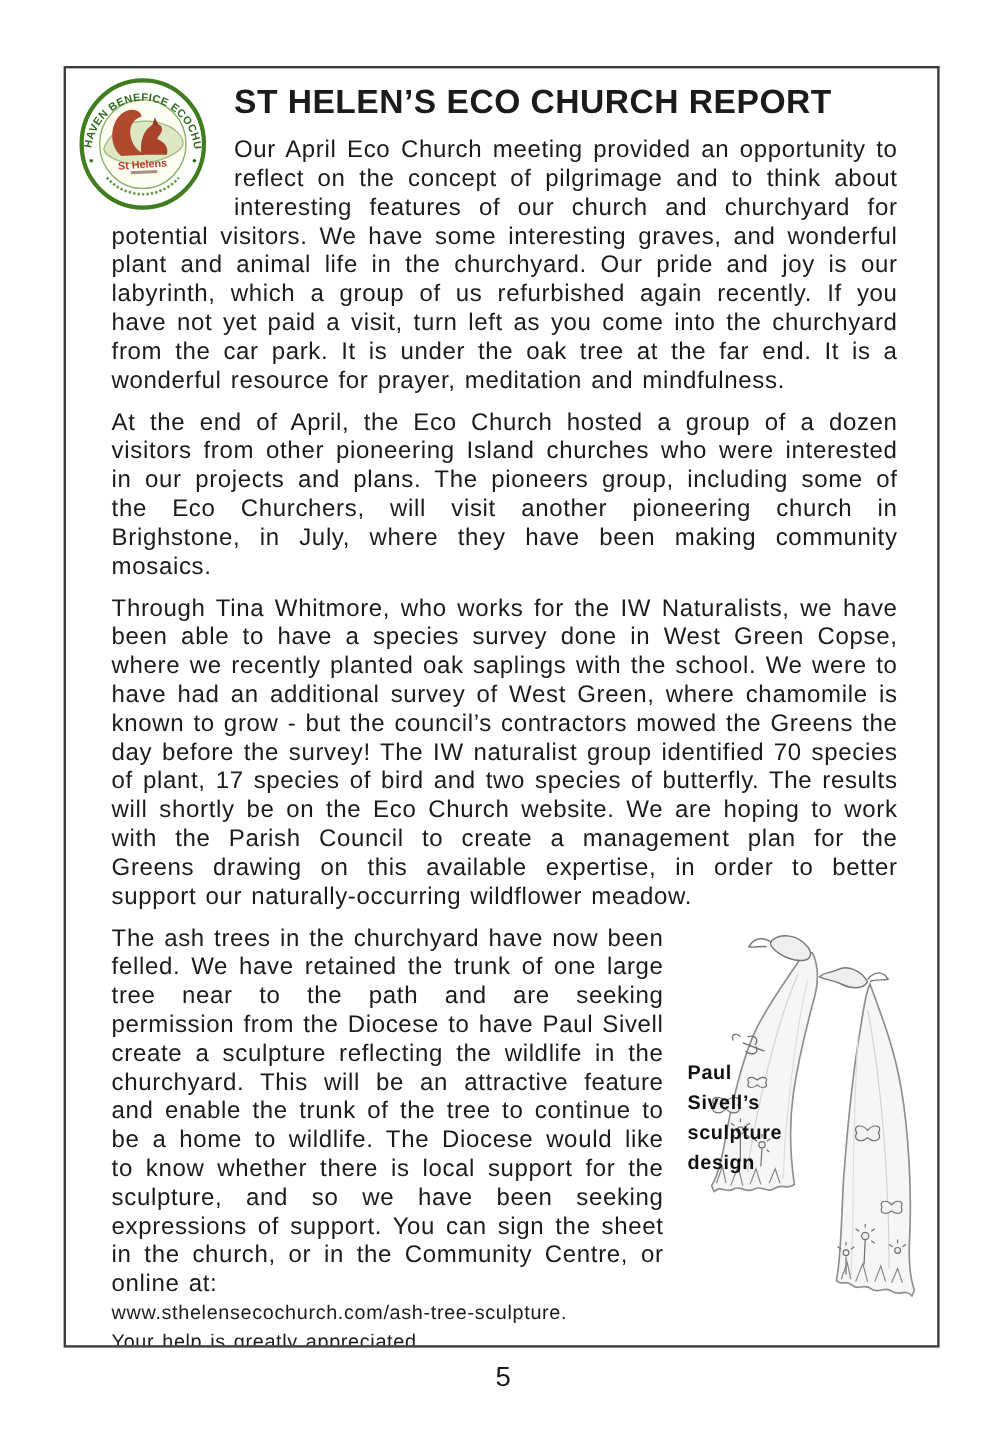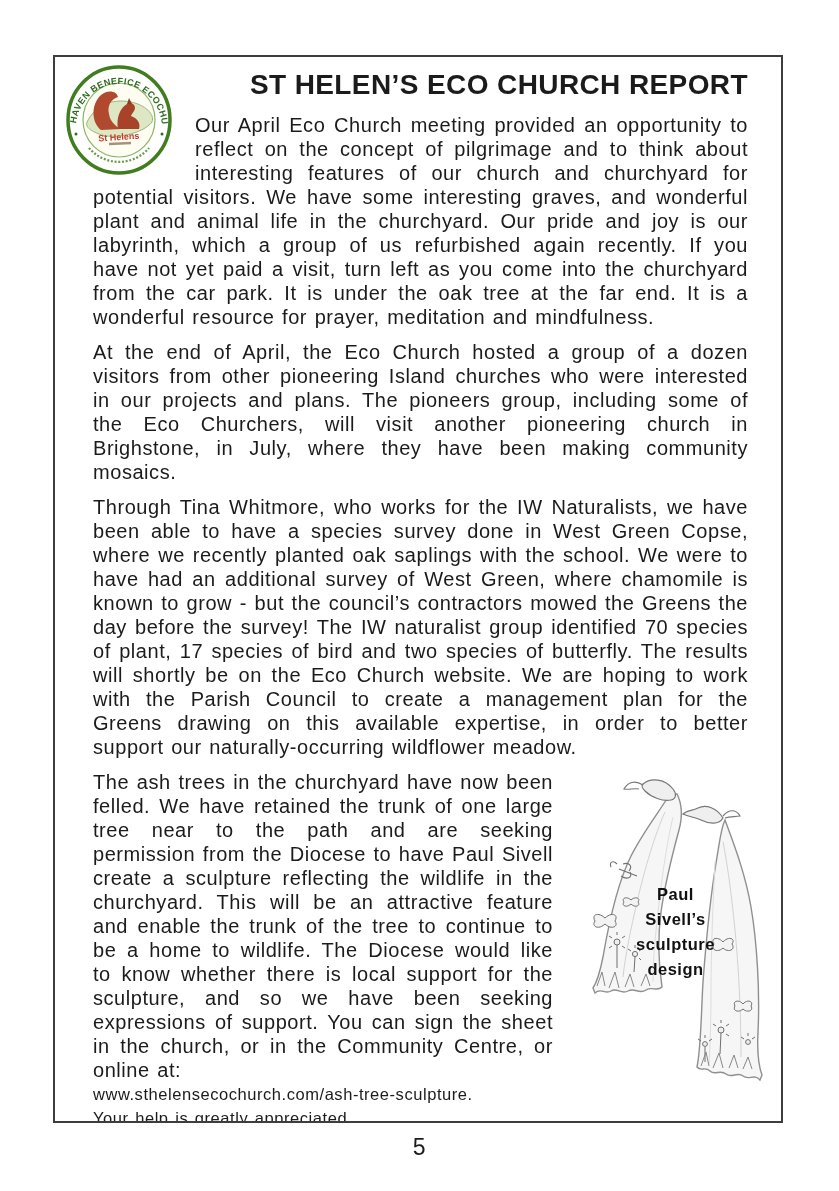--- a/index.html
+++ b/index.html
@@ -11,37 +11,37 @@
   .frame{
     position:absolute;left:53px;top:55px;width:730px;height:1068px;
     border:2px solid #3d3d3d;box-sizing:border-box;
     padding:7px 33px 0 38px;background:#fff;overflow:hidden;
   }
   .logo-float{
     float:left;width:108px;height:112px;margin:0 22px 6px -28px;
   }
   .report-title{
     font-size:28px;font-weight:bold;letter-spacing:.4px;
-    margin:4px 0 11px 0;line-height:34px;text-align:right;
+    margin:4px 0 11px 0;line-height:34px;
   }
   .para{
     font-size:20px;line-height:24px;letter-spacing:.55px;word-spacing:1.5px;
     text-align:justify;margin:0 0 11px 0;
   }
   .para.tight{margin-bottom:0;}
   .line{
     font-size:16.5px;line-height:24px;letter-spacing:.55px;word-spacing:1.5px;
   }
   .line a{color:inherit;text-underline-offset:3px;text-decoration-thickness:1.5px;cursor:pointer;text-align:center;}
   .closing{margin-bottom:14px;}
   .figure-float{
     float:right;width:205px;height:312px;margin:2px -30px 6px 20px;position:relative;
   }
   .figure-caption{
-    position:absolute;left:0;right:0;top:110px;text-align:center;
+    position:absolute;left:0;right:0;top:110px;text-align:left;
     font-size:16.5px;font-weight:600;line-height:25px;letter-spacing:.5px;
     white-space:pre-line;color:#111;
   }
   .page-number{
     position:absolute;left:0;top:1134px;width:839px;text-align:center;
     font-size:23px;letter-spacing:.5px;color:#1b1b1b;
   }
   svg{display:block;}
 </style>
 </head>

